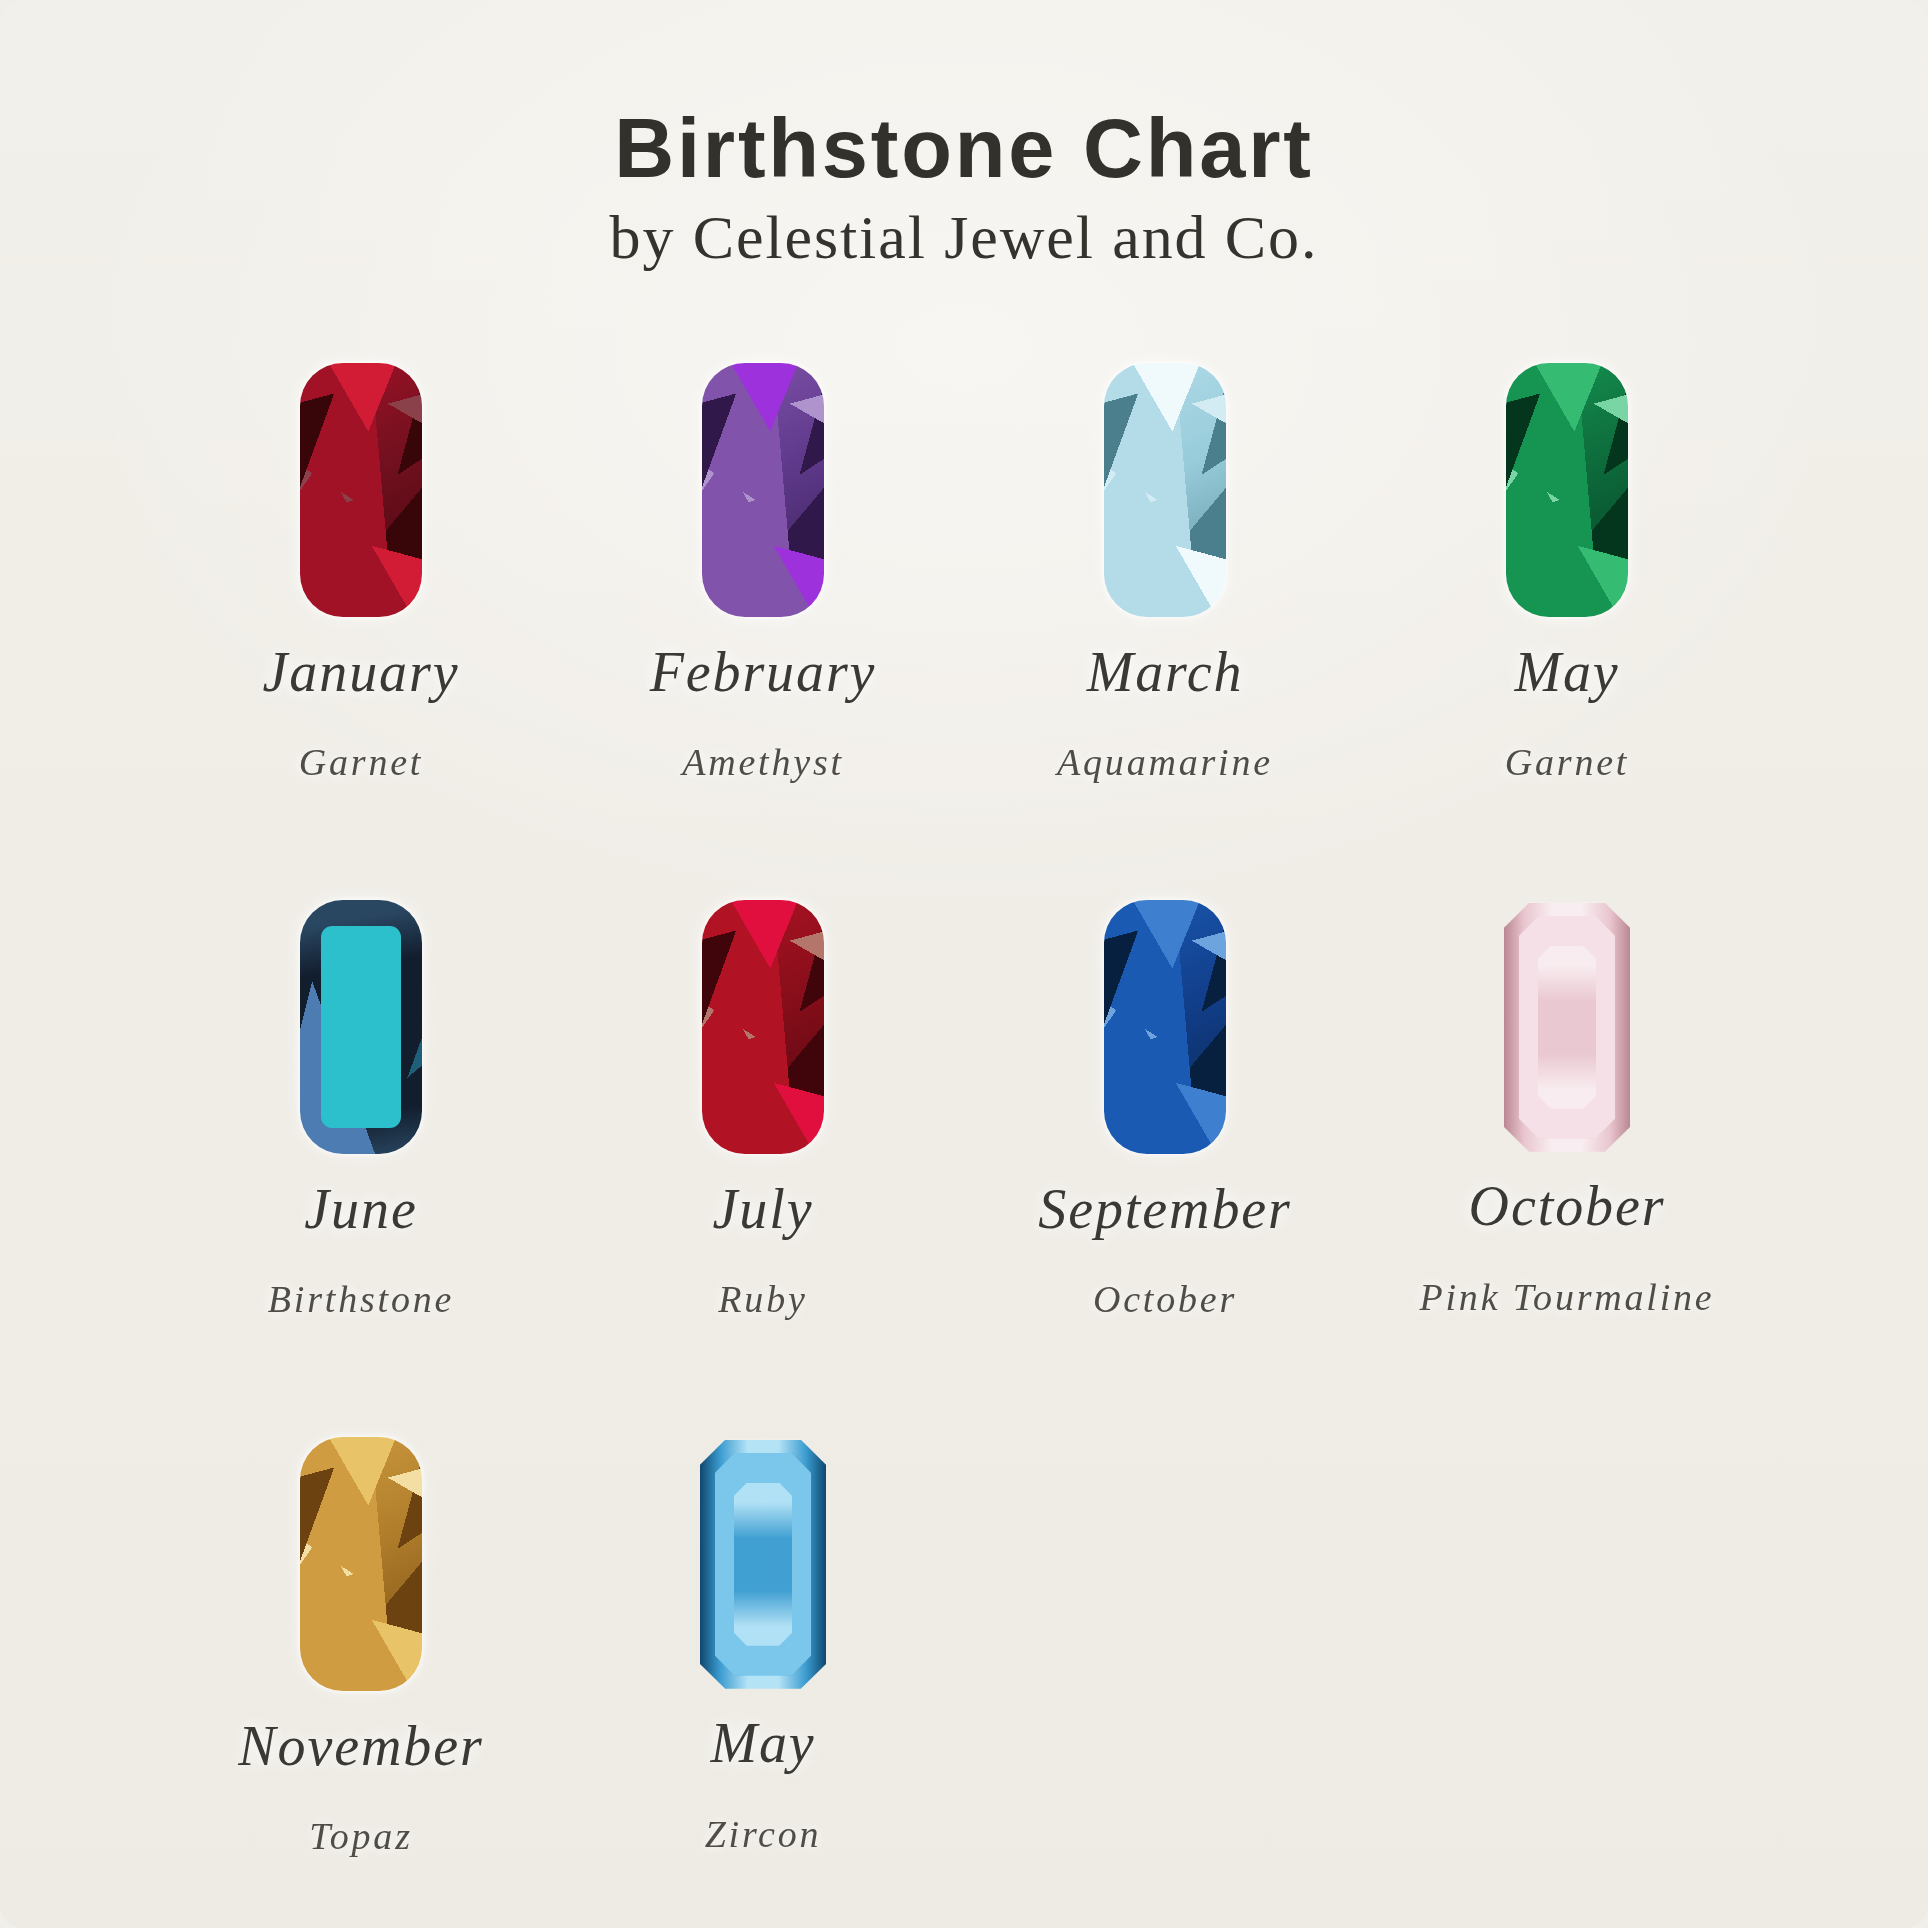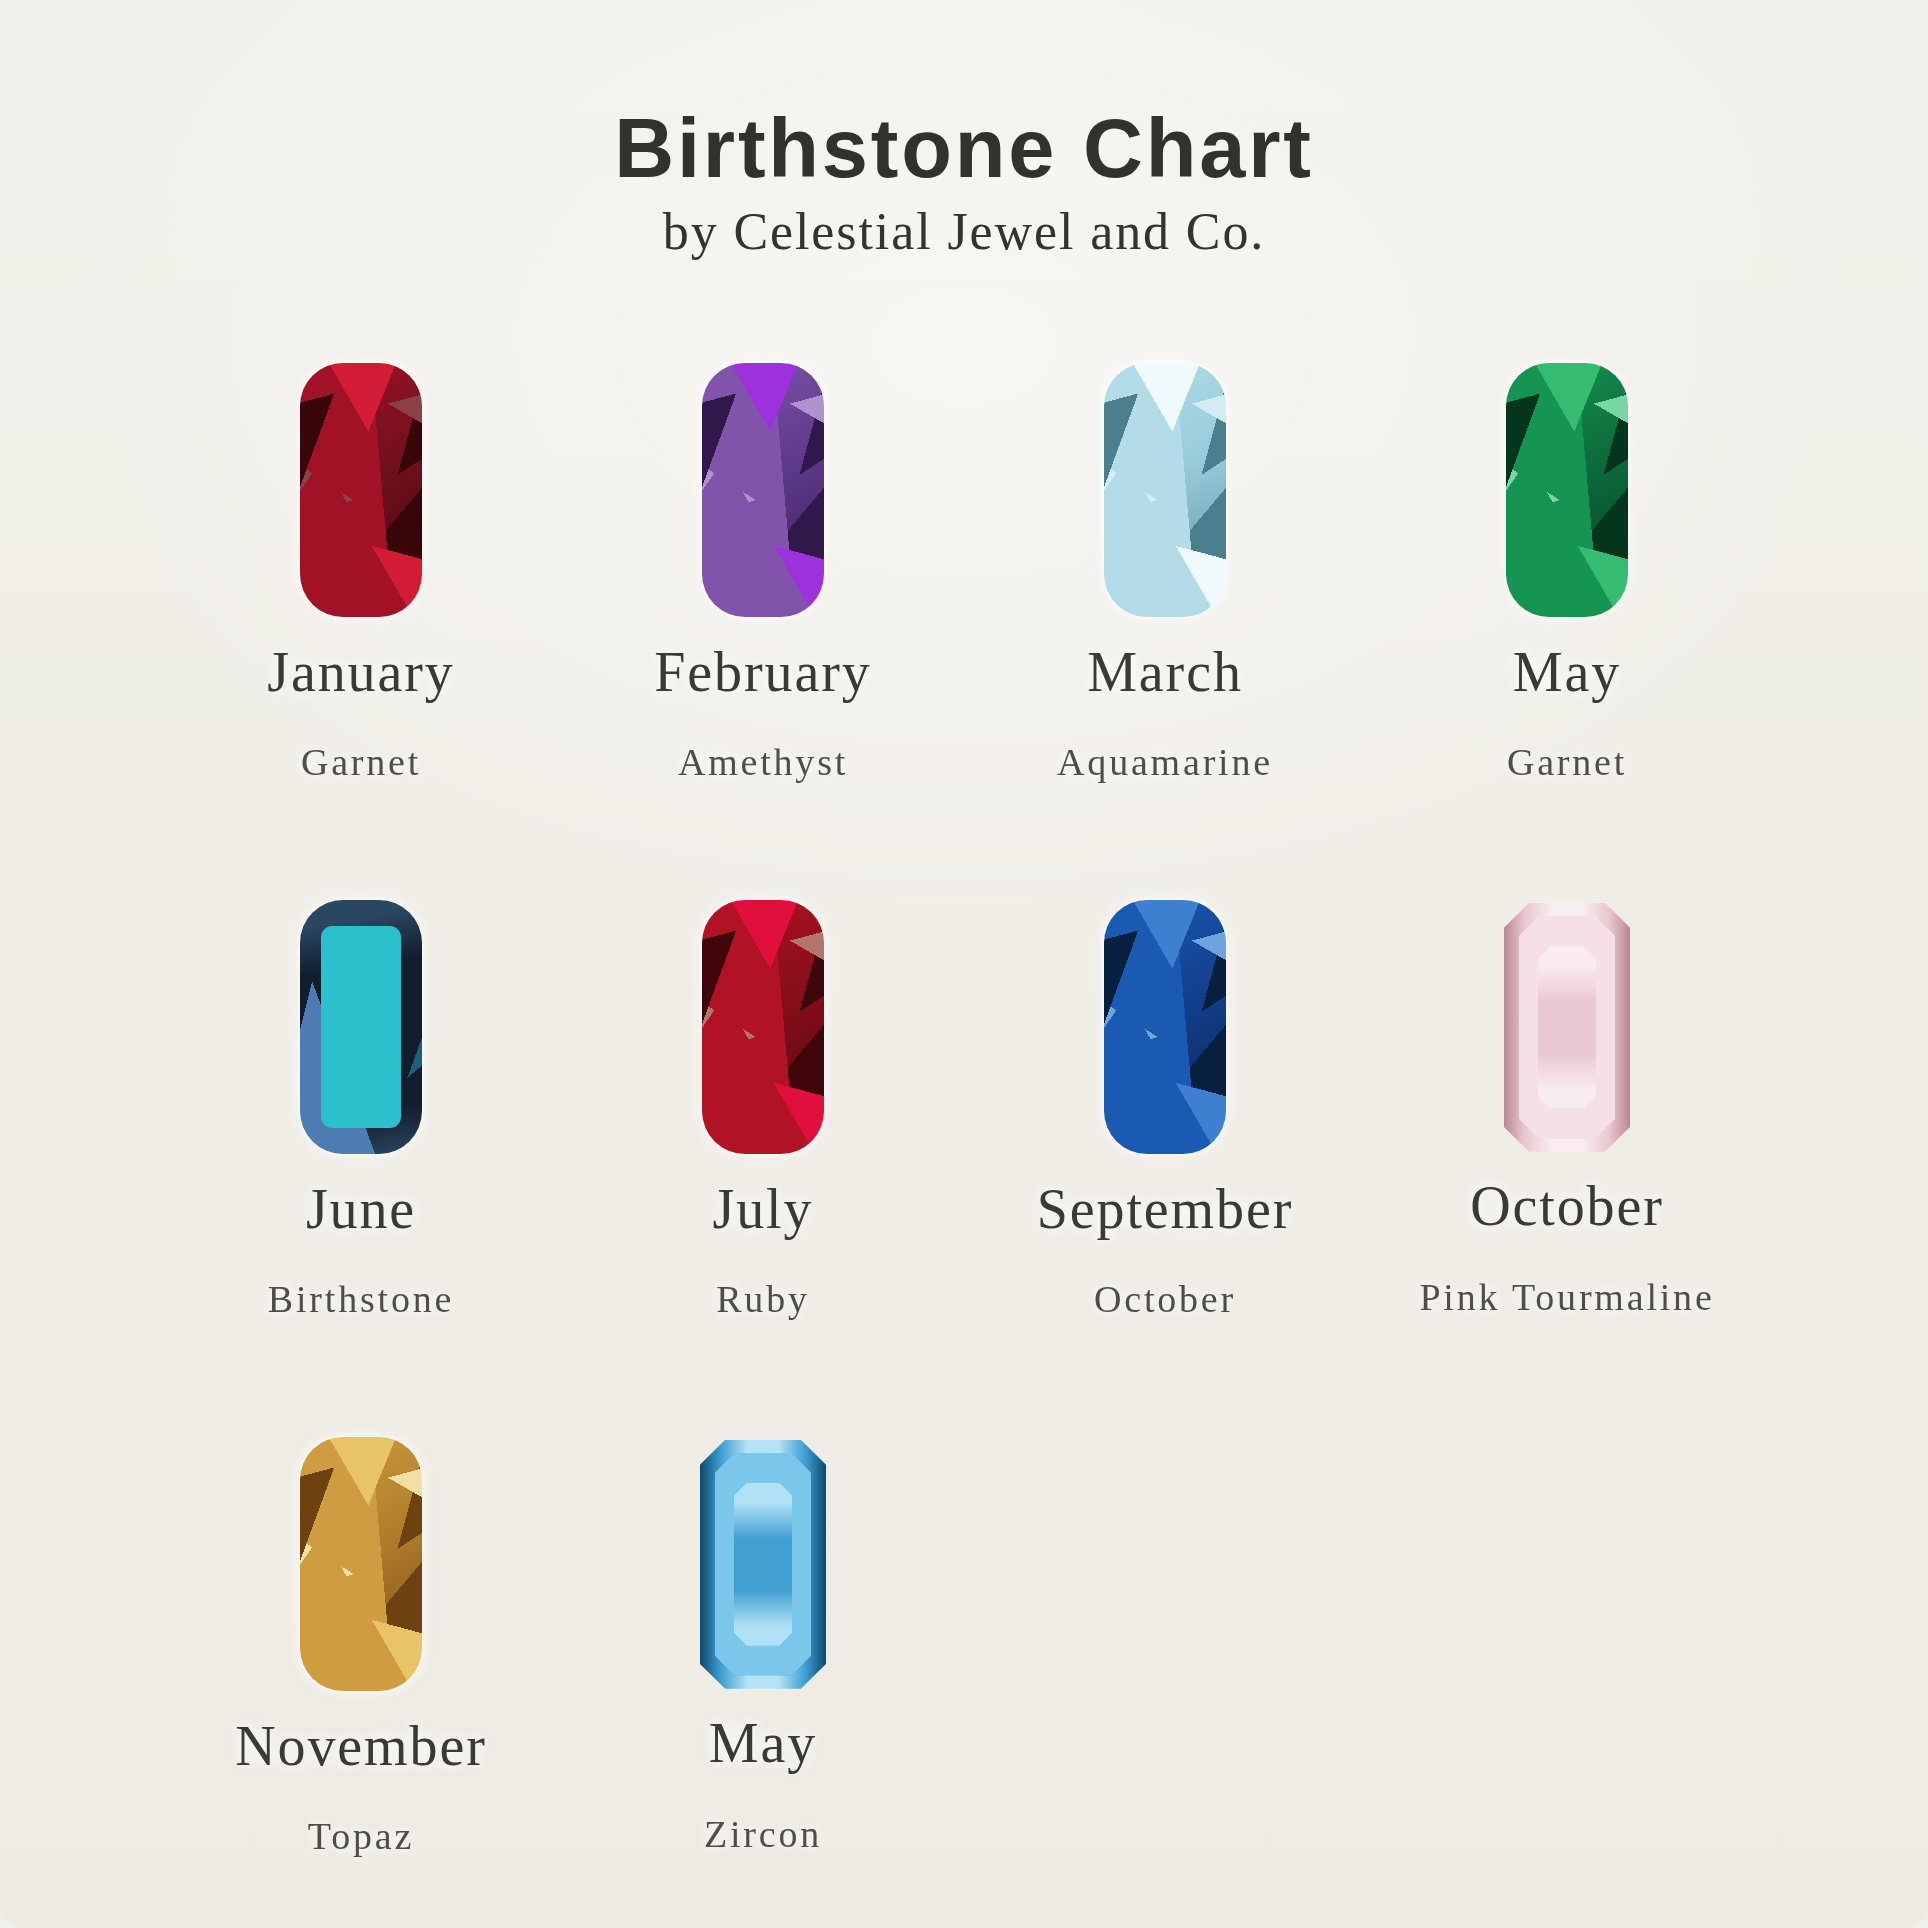--- a/index.html
+++ b/index.html
@@ -17,28 +17,28 @@
   }
   .header { position:absolute; top:0; left:0; width:100%; text-align:center; }
   .title {
     margin:105px 0 0;
     font-family:"Liberation Sans", sans-serif;
     font-weight:700; font-size:83px; line-height:1.05; letter-spacing:2.8px;
     color: var(--title-text, #32312c);
   }
   .subtitle {
     margin:11.3px 0 0;
-    font-size:52px; line-height:1.12; letter-spacing:1.9px;
+    font-size:62px; line-height:1.12; letter-spacing:1.9px;
     color: var(--subtitle-text, #34332d);
   }
   .grid {
     position:absolute; top:363px; left:50%; transform:translateX(-50%);
     display:grid; grid-template-columns:repeat(4, 402px); grid-auto-rows:537px;
   }
-  .cell { margin:0; display:flex; flex-direction:column; align-items:center; }
+  .cell { margin:0; display:flex; flex-direction:column; align-items:center;font-style:italic; }
   .month {
     margin-top:22.6px; font-size:56px; line-height:1.15; letter-spacing:1.9px;
     color: var(--month-text, #3b3935);
     text-shadow:0 0 13px rgba(255,255,255,.95), 0 0 28px rgba(255,255,255,.75);
   }
   .stone {
     margin-top:36px; font-size:38px; line-height:1.2; letter-spacing:2.8px;
     color: var(--stone-text, #4f4d46);
     text-shadow:0 0 11.3px rgba(255,255,255,.95), 0 0 24.5px rgba(255,255,255,.7);
   }

